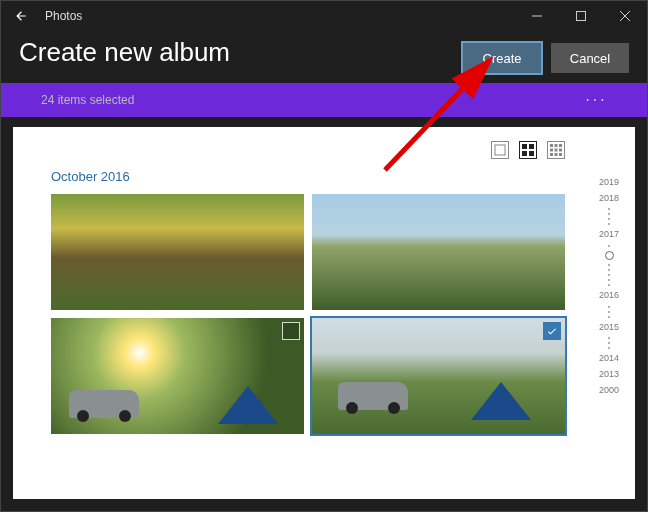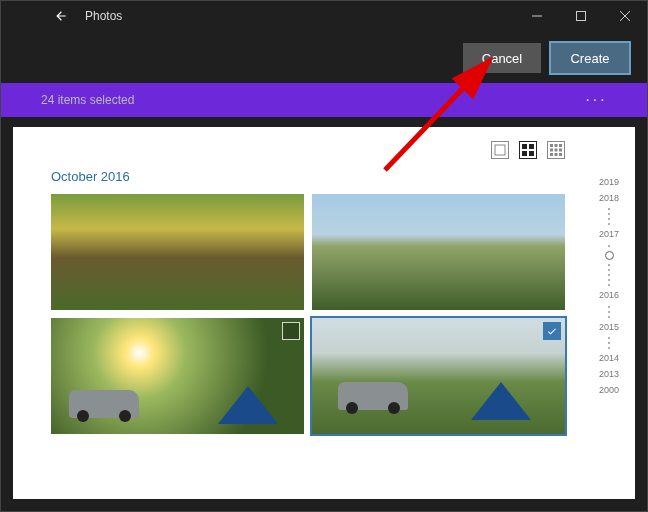--- a/index.html
+++ b/index.html
@@ -1,18 +1,18 @@
 <!DOCTYPE html>
 <html><head>
 <meta charset="utf-8">
 <style>
   * { box-sizing: border-box; margin: 0; padding: 0; font-family: "Segoe UI", Arial, sans-serif; }
   html, body { width: 648px; height: 512px; overflow: hidden; background: #000; }
   .window { width: 648px; height: 512px; background: #1f1f1f; display: flex; flex-direction: column; border: 1px solid #444; }
-  .titlebar { height: 30px; background: #1f1f1f; display: flex; align-items: center; color: #ccc; font-size: 12px; padding-left: 40px; }
+  .titlebar { height: 30px; background: #1f1f1f; display: flex; align-items: center; color: #ccc; font-size: 12px; }
   .back-btn { width: 40px; height: 30px; display: flex; align-items: center; justify-content: center; color: #fff; }
   .app-title { padding-left: 4px; color: #ddd; font-size: 12px; }
   .win-controls { margin-left: auto; display: flex; }
   .win-btn { width: 44px; height: 30px; display: flex; align-items: center; justify-content: center; color: #ccc; }
   .header { padding: 6px 18px 10px 18px; display: flex; align-items: flex-start; }
   .header-left { flex: 1; }
   .page-title { color: #fff; font-size: 26px; font-weight: 300; }
   .page-subtitle { color: #bbb; font-size: 12px; margin-top: 4px; }
   .header-actions { display: flex; gap: 10px; margin-top: 6px; }
   .hdr-btn { min-width: 78px; height: 30px; background: #555; color: #fff; border: none; font-size: 13px; display: flex; align-items: center; justify-content: center; cursor: pointer; }
@@ -72,24 +72,25 @@
       <div class="win-btn">
         <svg width="10" height="10" viewBox="0 0 10 10">
             <path d="M0 0l10 10M10 0L0 10" stroke="#ccc" stroke-width="1"></path>
           </svg>
       </div>
     </div>
   </div>
 
   <div class="header">
     <div class="header-left">
+      <div class="page-title">Create new album</div>
     </div>
     <div class="header-actions">
+      <button class="hdr-btn primary">Create</button>
       <button class="hdr-btn">Cancel</button>
-      <button class="hdr-btn primary">Create</button>
     </div>
   </div>
 
   <div class="selection-bar">
     <span>24 items selected</span>
     <span class="more-btn">···</span>
   </div>
 
   <div class="content">
     <div class="scroll">

